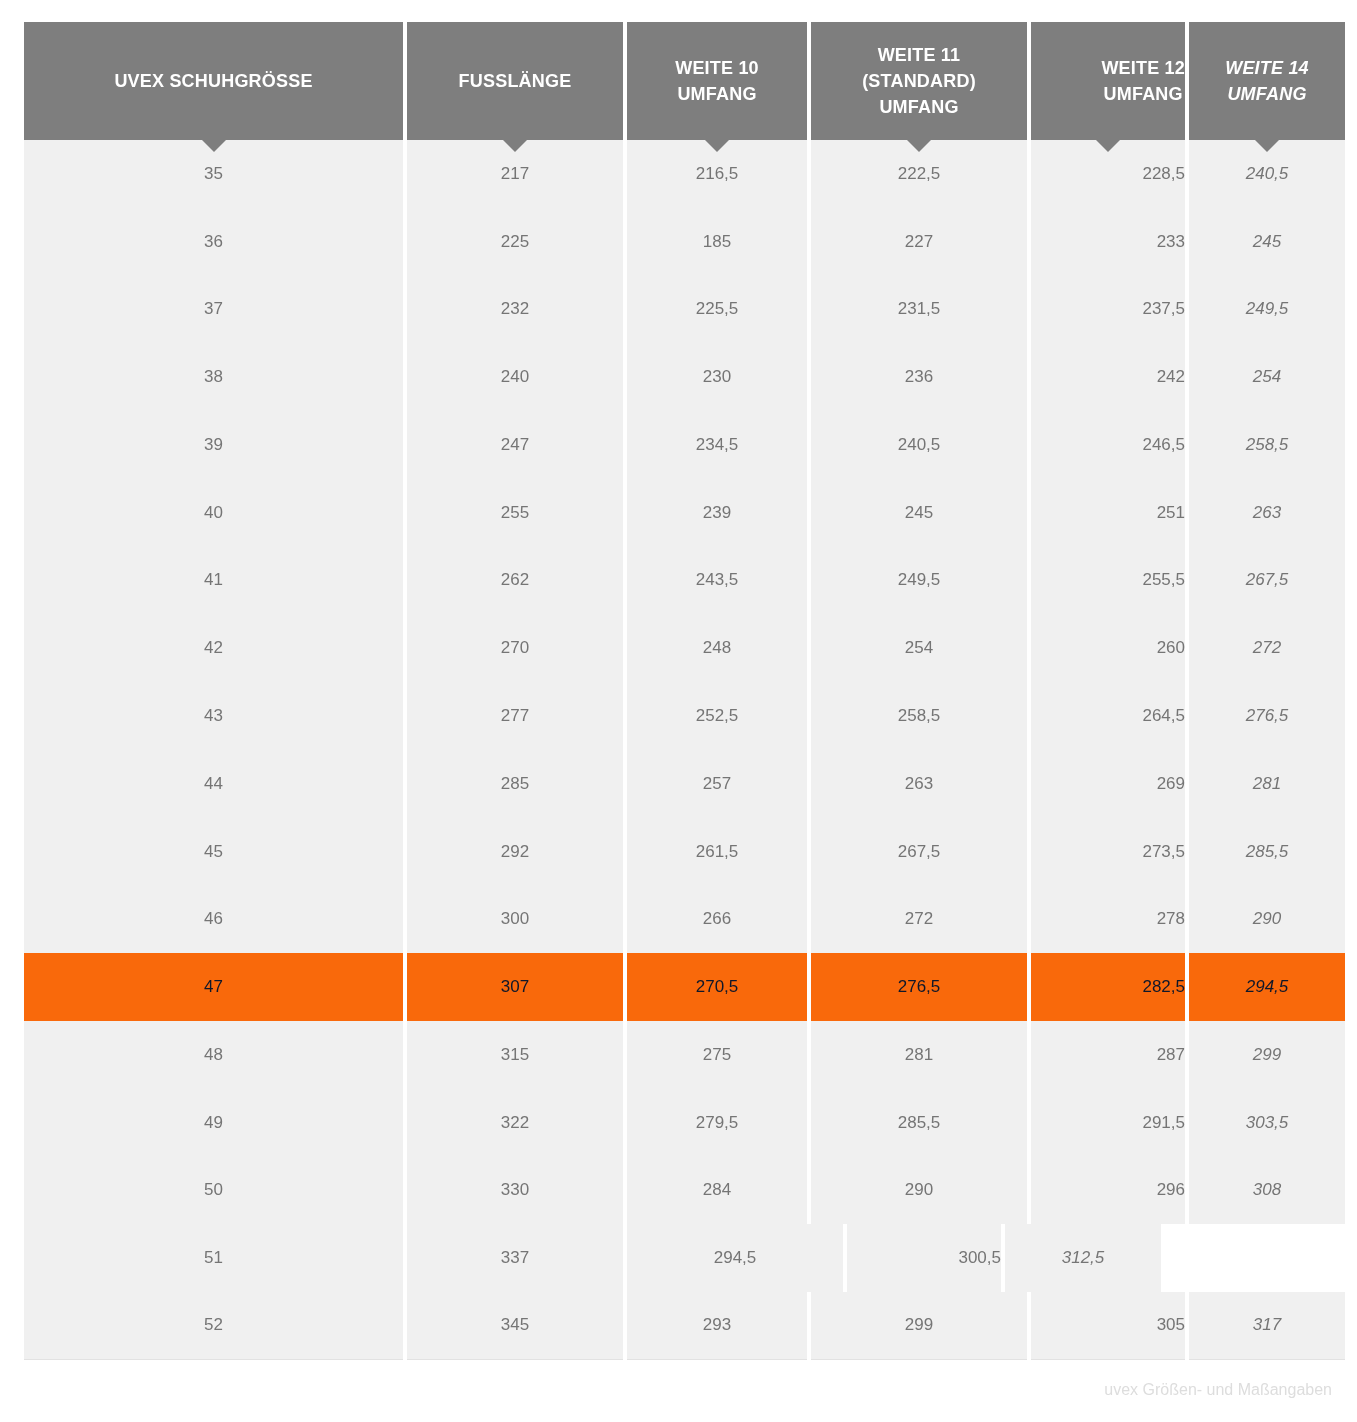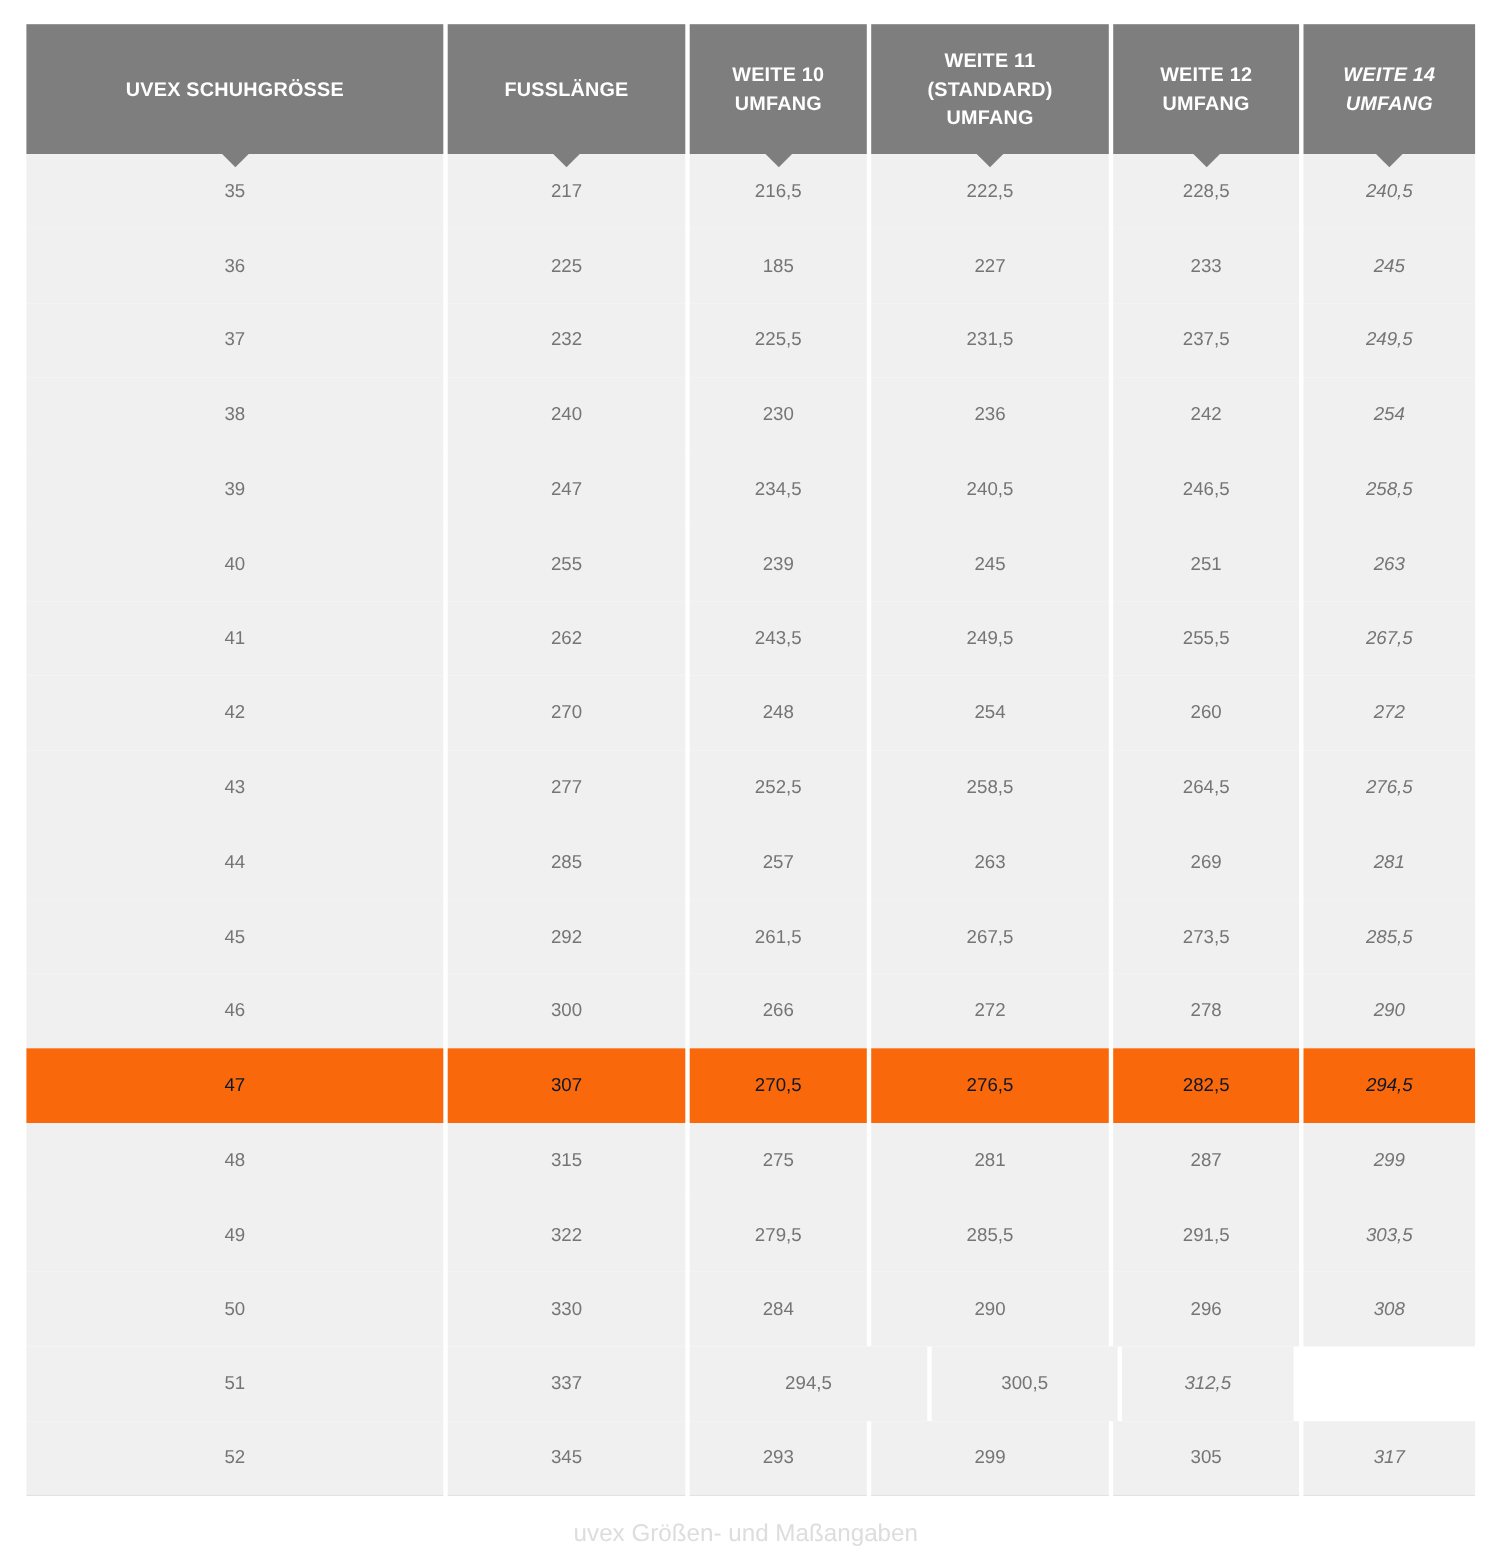--- a/index.html
+++ b/index.html
@@ -58,29 +58,29 @@
     font-size: 17px;
     flex: 0 0 auto;
   }
   .row:last-child .cell { border-bottom: 1px solid #E2E2E2; }
   .row.highlight .cell {
     background: #F9690B;
     color: #0f172a;
   }
   .col-0 { width: 379px; }
   .col-1 { width: 216px; }
-  .col-2 { width: 161px; }
+  .col-2 { width: 180px; }
   .col-3 { width: 216px; align-items: center; }
-  .col-4 { width: 169px; }
+  .col-4 { width: 154px; justify-content: flex-end; }
   .col-5 { width: 156px; font-style: italic; }
   .caption {
     margin-top: 21px;
     color: #DDDDDD;
-    font-size: 22px;
-    text-align: center;
+    font-size: 16px;
+    text-align: right;
   }
 </style>
 </head>
 <body>
 
 <div class="table-wrap">
   <div class="header-row">
       <div class="header-cell col-0">
         <span class="header-label">UVEX SCHUHGRÖSSE</span>
         <span class="pointer"></span>

